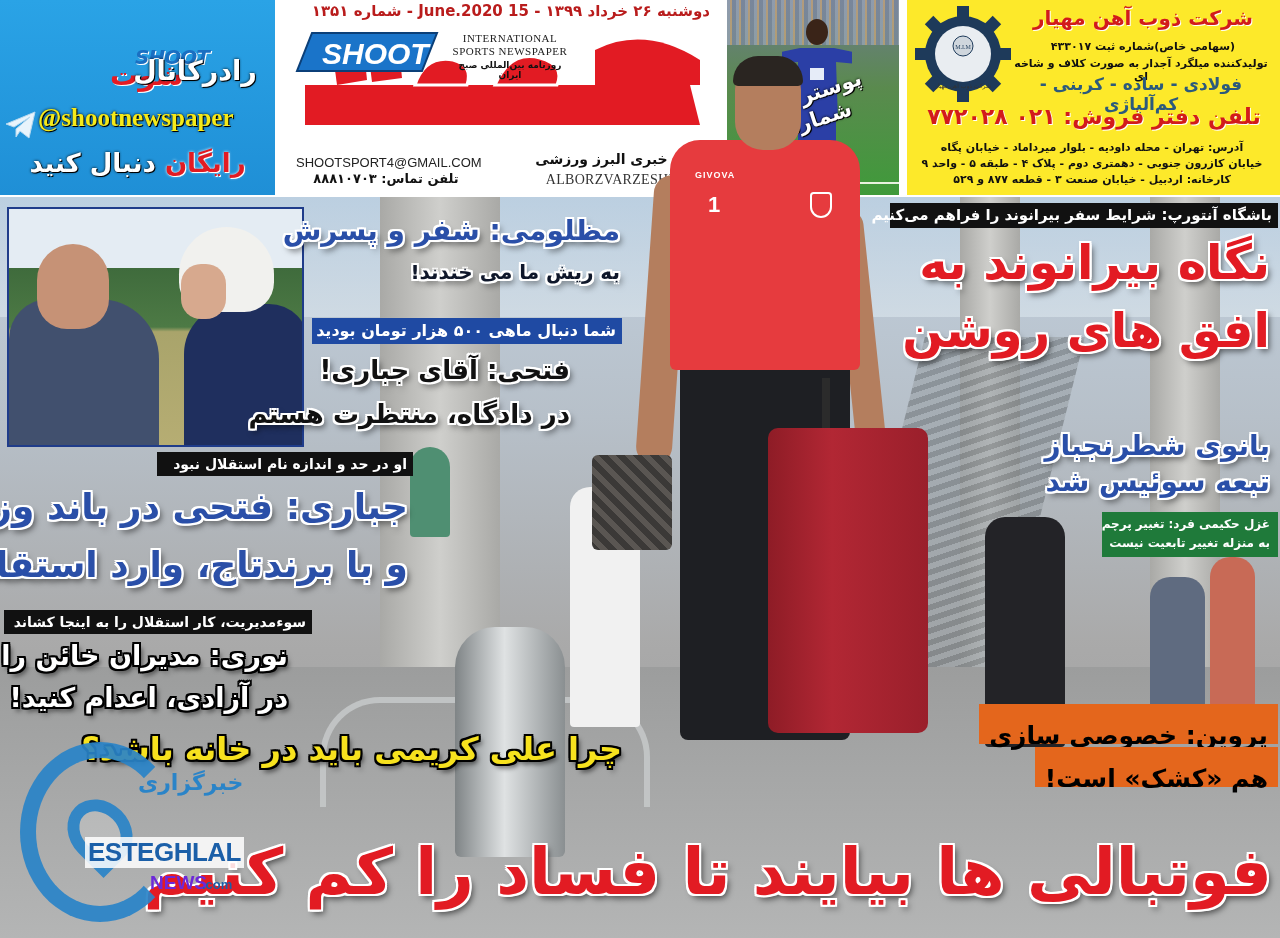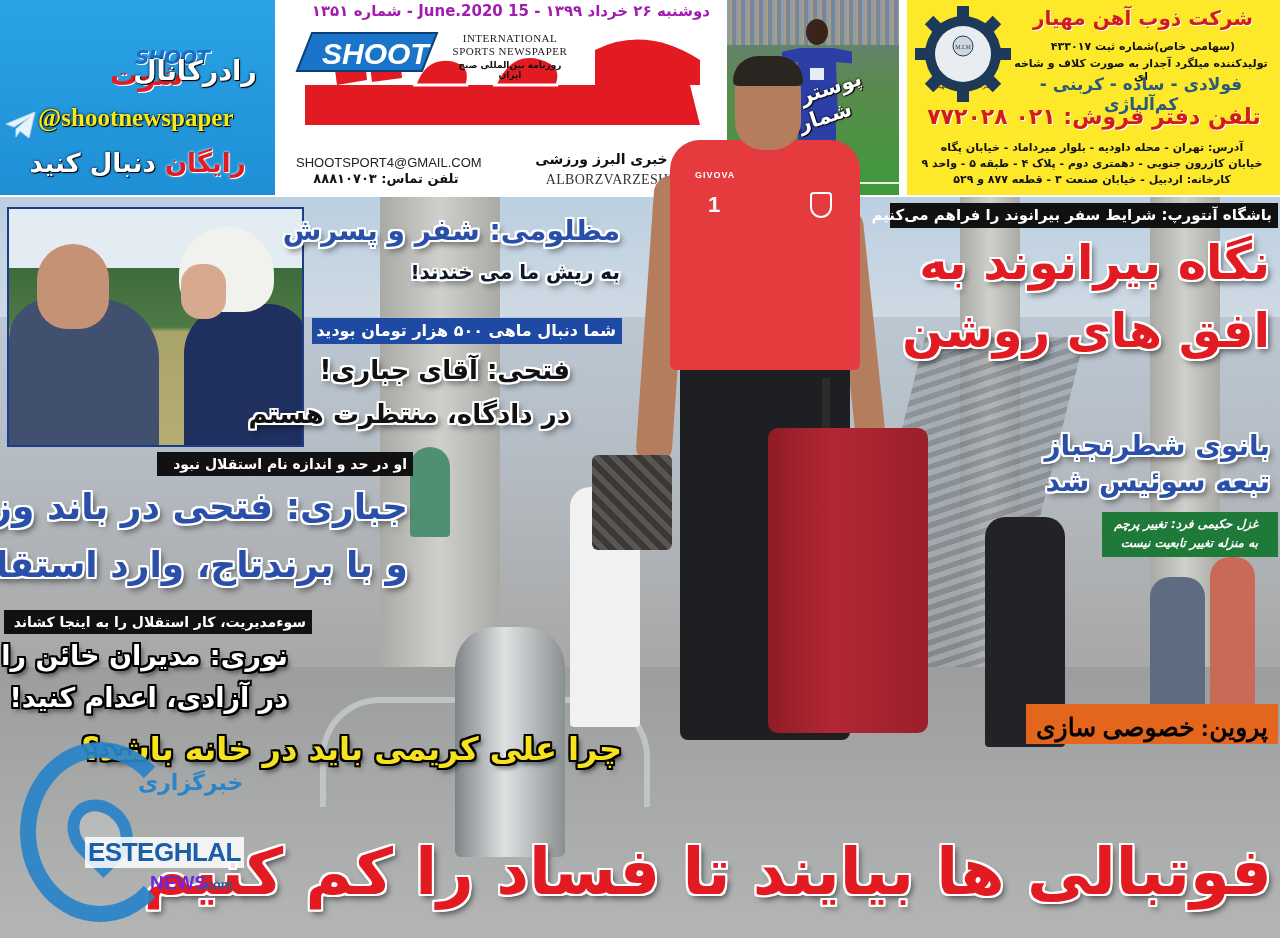--- a/index.html
+++ b/index.html
@@ -16,21 +16,21 @@
   .promo .logo-mini { position: absolute; left: 110px; top: 45px; width: 95px; height: 45px; }
   .promo .logo-mini .shoot-en { position: absolute; left: 25px; top: 0; font: italic bold 20px "DejaVu Sans", sans-serif; color: #1a6fc2; letter-spacing: -1px; text-shadow: 1px 1px 0 #fff; }
   .promo .logo-mini .shoot-fa { position: absolute; left: 0; top: 14px; font-size: 28px; font-weight: bold; color: #e41b23; text-shadow: 1px 1px 0 #fff; }
   .promo .l2 { position: absolute; right: 0; top: 55px; width: 160px; font-size: 27px; font-weight: bold; color: #fff; text-shadow: 0 0 3px #000, 1px 1px 0 #000; }
   .promo .tg { position: absolute; left: 4px; top: 108px; width: 34px; height: 34px; }
   .promo .handle { position: absolute; left: 38px; top: 104px; width: 232px; direction: ltr; text-align: left; font: bold 25px "Liberation Serif", serif; color: #f5ea1a; text-shadow: 0 0 3px #000, 1px 1px 0 #000; }
   .promo .l3 { position: absolute; left: 0; top: 148px; width: 275px; font-size: 26px; font-weight: bold; color: #fff; text-shadow: 0 0 3px #000, 1px 1px 0 #000; }
   .promo .l3 .red { color: #e21b23; text-shadow: 0 0 3px #fff, 1px 1px 0 #fff; }
 
   .brand { position: absolute; left: 280px; top: 0; width: 440px; height: 197px; }
-  .brand .date { position: absolute; left: 30px; top: 2px; width: 400px; text-align: right; direction: rtl; font-size: 15px; font-weight: bold; color: #a21caf; }
+  .brand .date { position: absolute; left: 30px; top: 2px; width: 400px; text-align: right; direction: rtl; font-size: 15px; font-weight: bold; color: #b91c1c; }
   .brand .shoot-en { position: absolute; left: 12px; top: 28px; width: 150px; height: 48px; }
   .brand .intl { position: absolute; left: 170px; top: 32px; width: 120px; text-align: center; font: 11px "Liberation Serif", serif; color: #222; line-height: 13px; letter-spacing: 0.5px; }
   .brand .intl-fa { position: absolute; left: 170px; top: 60px; width: 120px; text-align: center; font-size: 9px; font-weight: bold; color: #111; direction: rtl; }
   .brand .big-logo { position: absolute; left: 15px; top: 30px; width: 420px; height: 120px; }
   .brand .price { position: absolute; left: 22px; top: 124px; width: 100px; text-align: right; direction: rtl; font-size: 16px; font-weight: normal; color: #fff; }
   .brand .email { position: absolute; left: 16px; top: 155px; width: 200px; font: 13px "Liberation Sans", sans-serif; color: #222; }
   .brand .phone { position: absolute; left: 16px; top: 171px; width: 180px; font-size: 13px; font-weight: bold; color: #111; direction: rtl; text-align: center; }
   .brand .site-fa { position: absolute; left: 230px; top: 151px; width: 200px; text-align: right; direction: rtl; font-size: 14px; font-weight: bold; color: #111; }
   .brand .site-en { position: absolute; left: 230px; top: 172px; width: 200px; text-align: right; font: 14px "Liberation Serif", serif; color: #333; letter-spacing: 0.3px; }
 
@@ -80,22 +80,22 @@
   .bg-person { position: absolute; border-radius: 20px 20px 4px 4px; }
 
   
   .txt { position: absolute; direction: rtl; text-align: right; font-weight: bold; white-space: nowrap; }
   .outline-white { text-shadow: 2px 0 0 #fff, -2px 0 0 #fff, 0 2px 0 #fff, 0 -2px 0 #fff, 2px 2px 0 #fff, -2px -2px 0 #fff, 2px -2px 0 #fff, -2px 2px 0 #fff, 3px 4px 6px rgba(0,0,0,.6); }
   .outline-black { text-shadow: 2px 0 0 #000, -2px 0 0 #000, 0 2px 0 #000, 0 -2px 0 #000, 2px 2px 0 #000, -2px -2px 0 #000, 2px -2px 0 #000, -2px 2px 0 #000, 3px 4px 5px rgba(0,0,0,.6); }
 
   .kicker { position: absolute; direction: rtl; text-align: right; font-weight: bold; white-space: nowrap; color: #fff; padding: 0 6px; }
   .kicker.black { background: #111; }
   .kicker.blue  { background: #1f4aa3; }
-  .kicker.green { background: #1f7a3a; line-height: 19px; padding: 3px 20px; font-style: italic; }
-  .kicker.orange { background: #e4661c; color: #000; padding: 4px 10px; font-family: Liberation Serif, serif; }
+  .kicker.green { background: #1f7a3a; line-height: 19px; padding: 3px 8px; }
+  .kicker.orange { background: #e4661c; color: #000; padding: 12px 10px; }
 
   .inset-photo { position: absolute; left: 7px; top: 207px; width: 297px; height: 240px; border: 2px solid #1f3c8a; background: linear-gradient(180deg, #e4ecf3 0%, #e4ecf3 25%, #3f6b3c 25%, #4d7a45 50%, #a9a46b 52%, #b6ad73 100%); overflow: hidden; }
   .inset-photo .man1 { position: absolute; left: 0; top: 90px; width: 150px; height: 150px; background: #41506e; border-radius: 40px 60px 0 0; }
   .inset-photo .head1 { position: absolute; left: 28px; top: 35px; width: 72px; height: 85px; background: #c69276; border-radius: 36px 36px 30px 30px; }
   .inset-photo .man2 { position: absolute; left: 175px; top: 95px; width: 125px; height: 150px; background: #1f2f5e; border-radius: 50px 40px 0 0; }
   .inset-photo .hair2 { position: absolute; left: 170px; top: 18px; width: 95px; height: 85px; background: #f1f1ee; border-radius: 48px 48px 30px 30px; }
   .inset-photo .face2 { position: absolute; left: 172px; top: 55px; width: 45px; height: 55px; background: #d7a98e; border-radius: 20px; }
 
   .watermark { position: absolute; left: 20px; top: 732px; width: 230px; height: 195px; }
   .watermark .ring { position: absolute; left: 0; top: 10px; width: 160px; height: 180px; border: 16px solid #2a84c8; border-radius: 50%; border-right-color: transparent; opacity: .92; }
@@ -266,20 +266,21 @@
   <div class="kicker green" style="left:1102px;top:512px;width:176px;height:45px;font-size:12px;">
     <div>غزل حکیمی فرد: تغییر پرچم</div>
     <div>به منزله تغییر تابعیت نیست</div>
   </div>
 
   <div class="kicker black" style="left:4px;top:610px;width:308px;height:24px;font-size:14px;line-height:24px;">سوءمدیریت، کار استقلال را به اینجا کشاند</div>
   <div class="txt outline-black" style="right:992px;top:638px;font-size:27px;color:#fff;line-height:36px;">نوری: مدیران خائن را</div>
   <div class="txt outline-black" style="right:992px;top:680px;font-size:27px;color:#fff;line-height:36px;">در آزادی، اعدام کنید!</div>
 
   <div class="kicker orange txt" style="right:2px;left:auto;top:704px;height:40px;font-size:25px;line-height:40px;">پروین: خصوصی سازی</div>
+  <div class="kicker orange txt" style="right:2px;left:auto;top:747px;height:40px;font-size:25px;line-height:40px;">هم «کشک» است!</div>
 
   <div class="txt outline-black" style="right:658px;top:727px;font-size:32px;color:#f7e21e;line-height:44px;">چرا علی کریمی باید در خانه باشد؟</div>
 
   <div class="txt outline-white" style="right:8px;top:812px;font-size:64px;color:#e21b23;line-height:120px;letter-spacing:-1px;">فوتبالی ها بیایند تا فساد را کم کنیم</div>
 
   <div class="watermark">
     <div class="ring"></div>
     <div class="pin"></div>
     <div class="fa">خبرگزاری</div>
     <div class="en">ESTEGHLAL</div>

